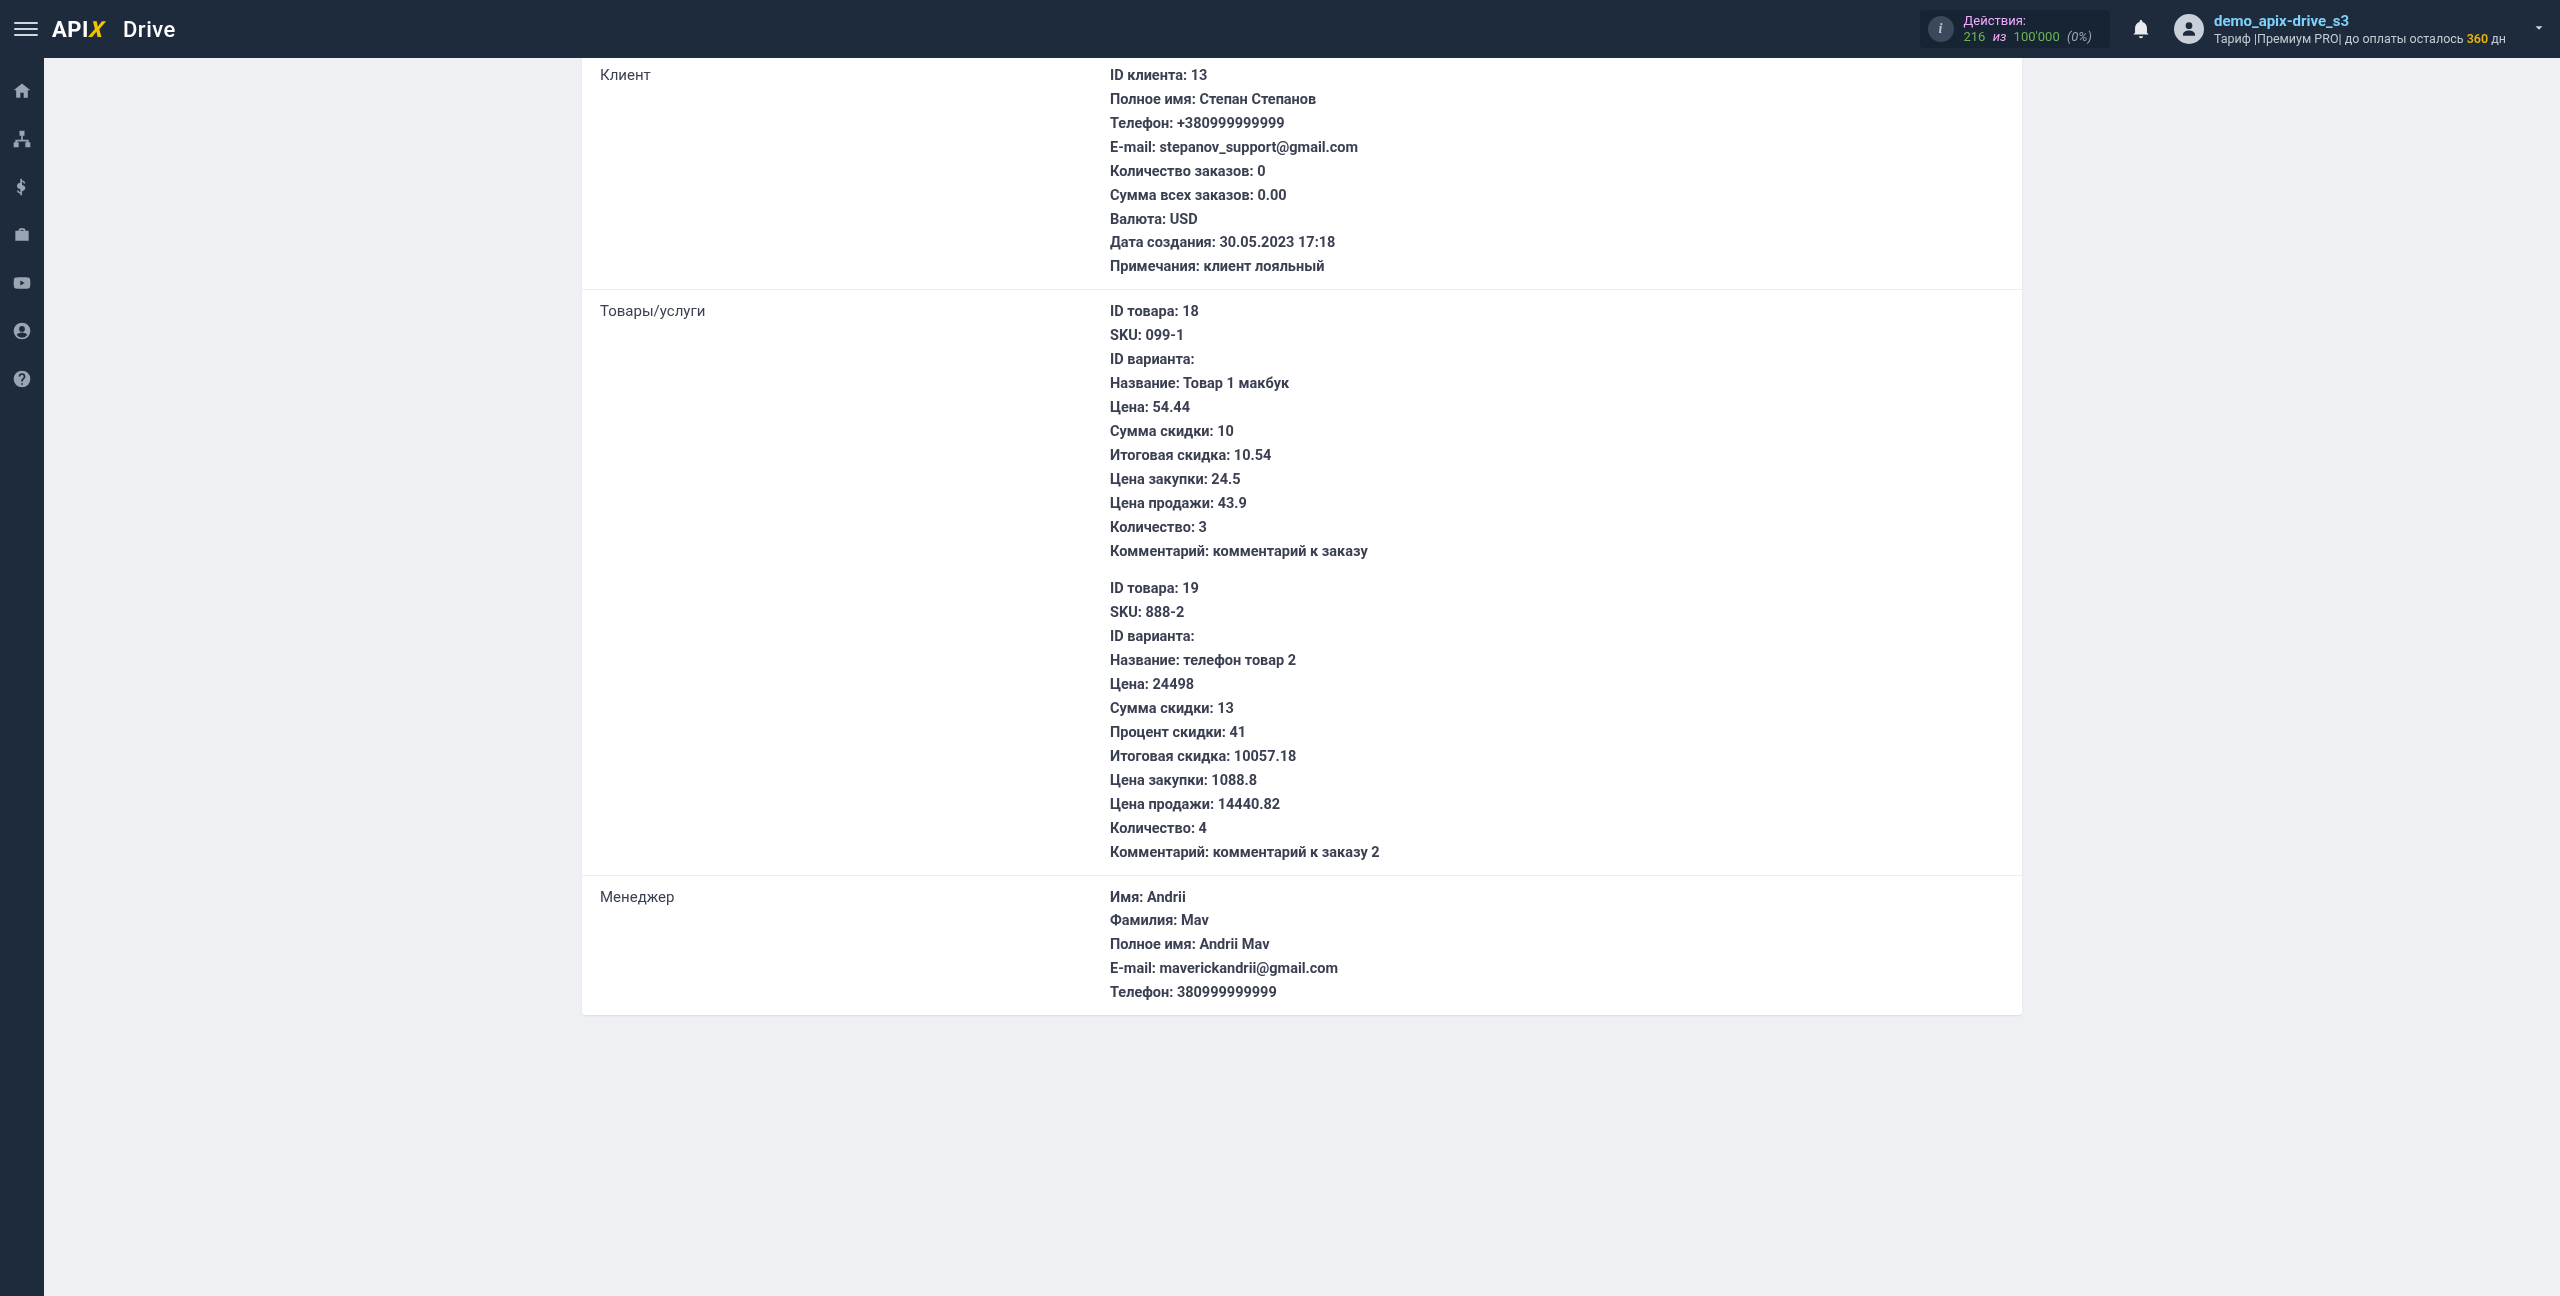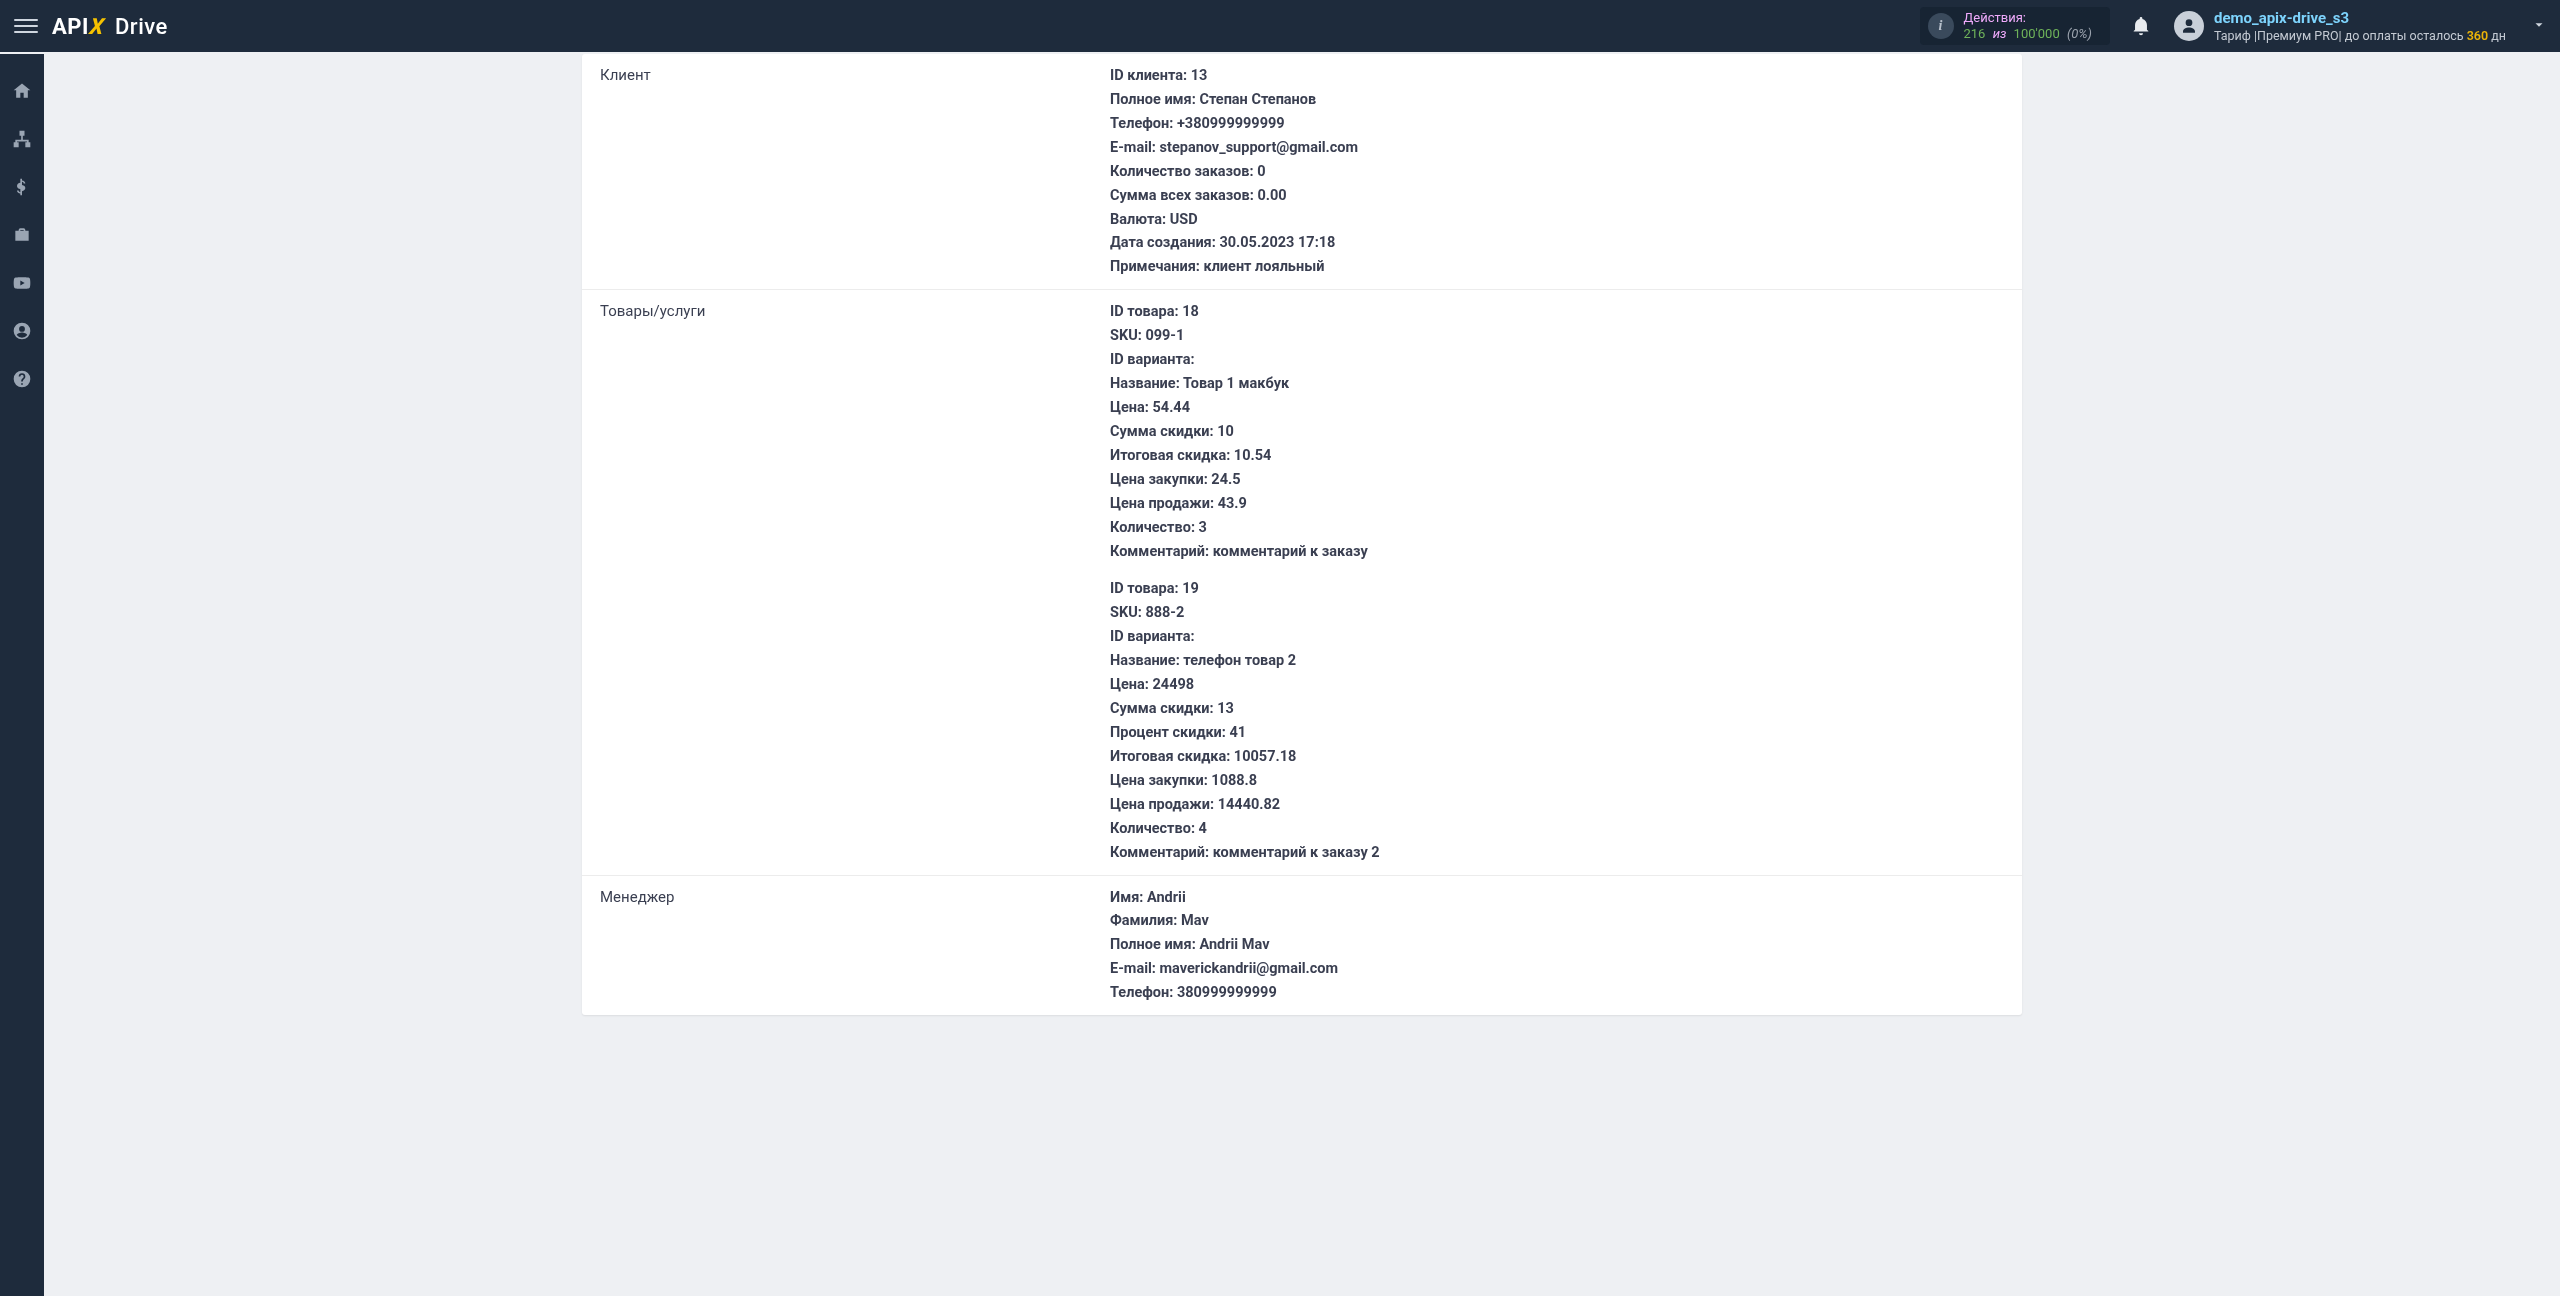--- a/index.html
+++ b/index.html
@@ -1,23 +1,23 @@
 <!DOCTYPE html>
 <html><head>
 <meta charset="utf-8">
 <style>
   * { margin: 0; padding: 0; box-sizing: border-box; }
   html, body { width: 100%; height: 100%; font-family: -apple-system, BlinkMacSystemFont, "Segoe UI", Roboto, Arial, sans-serif; font-size: 14px; color: #3a3f51; background:#eef0f3; }
   
-  .header { position: fixed; top:0; left:0; right:0; height:52px; background:#1e2b3c; display:flex; align-items:center; padding:0 14px; z-index:100; color:#fff; }
+  .header { position: fixed; top:0; left:0; right:0; height:58px; background:#1e2b3c; display:flex; align-items:center; padding:0 14px; z-index:100; color:#fff; }
   .hamburger { width:24px; height:24px; display:flex; flex-direction:column; justify-content:center; gap:4px; margin-right:14px; cursor:pointer;}
   .hamburger span { display:block; height:2px; background:#cfd6df; border-radius:1px;}
   .logo { font-weight:700; font-size:22px; letter-spacing:0.5px; color:#fff; display:flex; align-items:center;}
   .logo .x { color:#f5c200; font-style:italic; font-weight:800; transform:skewX(-8deg); display:inline-block; margin:0 1px;}
-  .logo .drive { font-weight:500; margin-left:10px;}
+  .logo .drive { font-weight:500; margin-left:18px;}
   .header-spacer { flex:1; }
   .actions-pill { display:flex; align-items:center; background:#172433; border-radius:4px; padding:3px 18px 3px 8px; line-height:1.25; gap:10px; margin-right:20px;}
   .info-circle { width:26px; height:26px; border-radius:50%; background:#3a4a5c; display:flex; align-items:center; justify-content:center; font-style:italic; font-weight:700; color:#b9c2cd; font-family:Georgia, serif; font-size:14px;}
   .actions-text { font-size:13px; }
   .actions-text .row1 { color:#f0abfc; }
   .actions-text .row2 .cur { color:#6fb35a; }
   .actions-text .row2 .sep { color:#f0abfc; font-style:italic; margin:0 4px;}
   .actions-text .row2 .max { color:#6fb35a; }
   .actions-text .row2 .pct { color:#9aa2ad; font-style:italic; margin-left:4px;}
   .bell { width:22px; height:22px; margin-right:22px; color:#e8ebef; cursor:pointer;}

